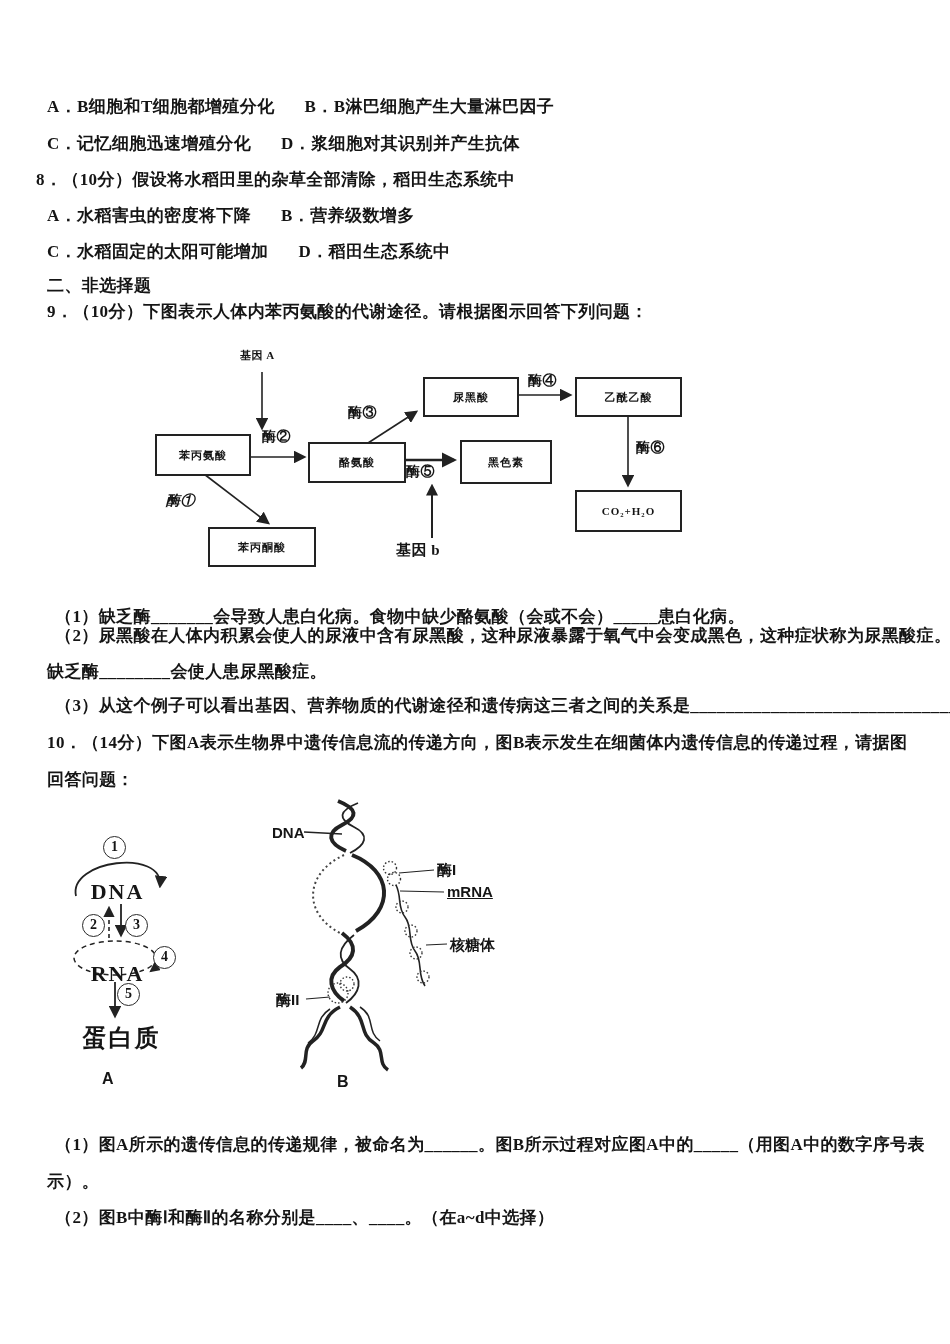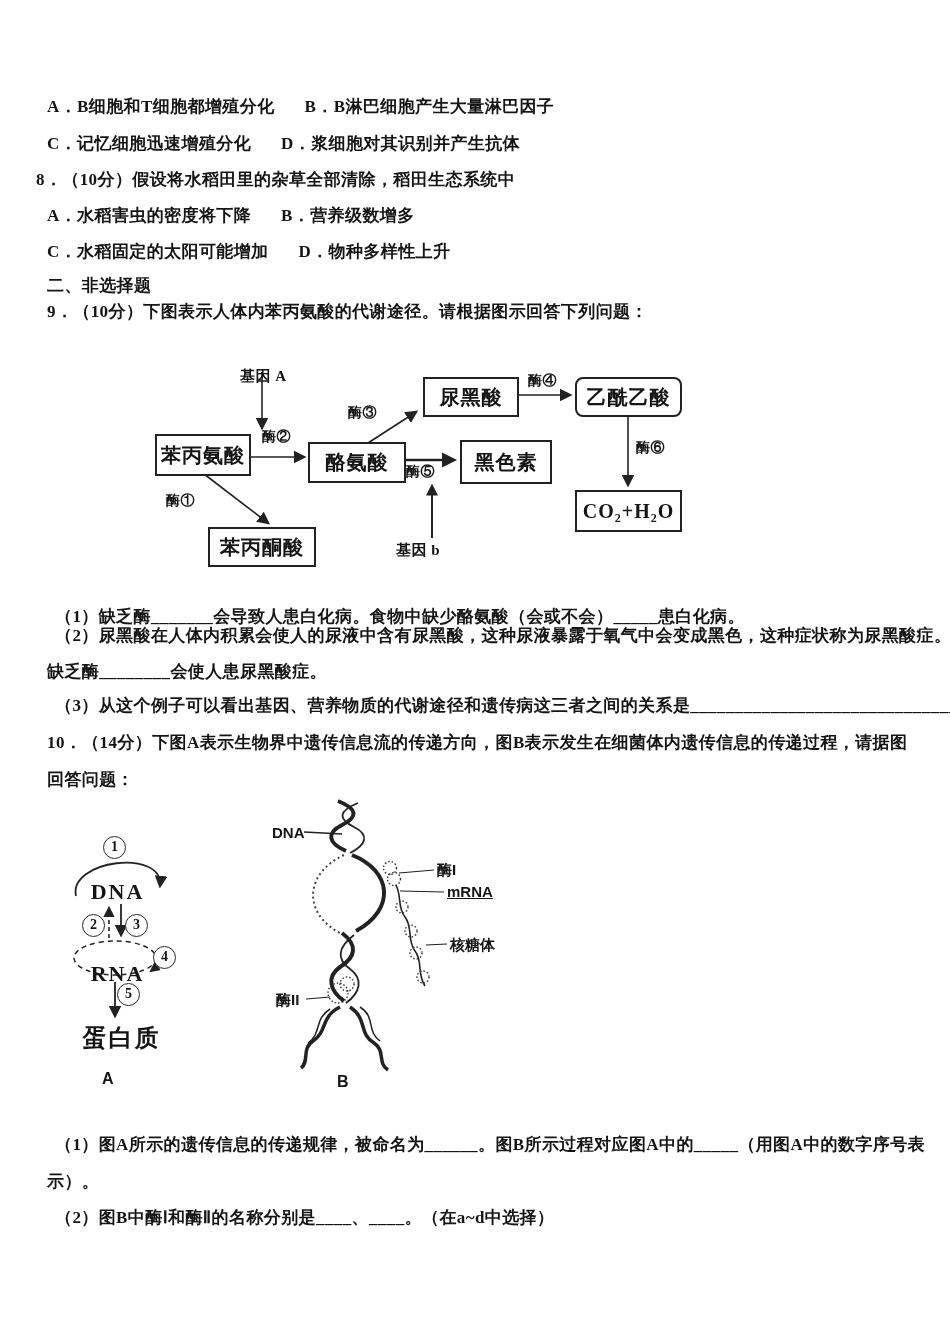--- a/index.html
+++ b/index.html
@@ -9,21 +9,21 @@
   }
   .line{position:absolute;font-size:17px;font-weight:600;white-space:nowrap;letter-spacing:.4px;}
   .line .gap{display:inline-block;width:30px;}
   .sect{font-weight:700;}
   
   .q9diag{position:absolute;left:140px;top:342px;width:565px;height:232px;}
   .q9diag svg{position:absolute;left:0;top:0;}
   .dbox{
     position:absolute;border:2px solid #222;background:#fff;
     display:flex;align-items:center;justify-content:center;
-    font-size:20px;font-weight:700;letter-spacing:1px;
+    font-size:11px;font-weight:700;letter-spacing:1px;
   }
   .dlabel{position:absolute;font-size:14px;font-weight:700;white-space:nowrap;letter-spacing:.5px;}
   
   .figA{position:absolute;left:60px;top:830px;width:140px;height:262px;}
   .figA svg{position:absolute;left:0;top:0;}
   .circnum{
     position:absolute;width:21px;height:21px;border:1.6px solid #2a2a2a;border-radius:50%;
     font-size:14px;font-weight:600;text-align:center;line-height:20px;background:#fff;
   }
   .figA .big{position:absolute;font-weight:700;letter-spacing:2px;text-align:center;}
@@ -44,21 +44,21 @@
   </div>
   <div class="line" style="left:47px;top:132px;">
     <span>C．记忆细胞迅速增殖分化</span><span class="gap"></span><span>D．浆细胞对其识别并产生抗体</span>
   </div>
 
   <div class="line" style="left:36px;top:168px;text-align:center;">8．（10分）假设将水稻田里的杂草全部清除，稻田生态系统中</div>
   <div class="line" style="left:47px;top:204px;">
     <span>A．水稻害虫的密度将下降</span><span class="gap"></span><span>B．营养级数增多</span>
   </div>
   <div class="line" style="left:47px;top:240px;">
-    <span>C．水稻固定的太阳可能增加</span><span class="gap"></span><span>D．物种多样性上升</span>
+    <span>C．水稻固定的太阳可能增加</span><span class="gap"></span><span>D．稻田生态系统中</span>
   </div>
 
   <div class="line sect" style="left:47px;top:274px;">二、非选择题</div>
 
   <div class="line" style="left:47px;top:300px;">9．（10分）下图表示人体内苯丙氨酸的代谢途径。请根据图示回答下列问题：</div>
 
   <div class="q9diag">
     <svg width="565" height="232" viewBox="0 0 565 232">
       <defs>
         <marker id="ah1" viewBox="0 0 10 10" refX="8" refY="5" markerWidth="8" markerHeight="8" orient="auto-start-reverse">
@@ -78,34 +78,34 @@
       <path d="M 376 53 L 430 53" stroke="#222" stroke-width="1.6" fill="none" marker-end="url(#ah1)"></path>
 
       <path d="M 488 72 L 488 143" stroke="#222" stroke-width="1.6" fill="none" marker-end="url(#ah1)"></path>
 
       <path d="M 263 118 L 314 118" stroke="#222" stroke-width="2.6" fill="none" marker-end="url(#ah1b)"></path>
 
       <path d="M 292 196 L 292 144" stroke="#222" stroke-width="2" fill="none" marker-end="url(#ah1b)"></path>
 
       <path d="M 64 132 L 128 181" stroke="#222" stroke-width="1.6" fill="none" marker-end="url(#ah1)"></path>
     </svg>
-    <div class="dlabel" style="left:100px;top:6px;font-size:15px;margin-top:19px;">基因 A</div>
+    <div class="dlabel" style="left:100px;top:6px;font-size:11px;">基因 A</div>
     <div class="dbox" style="left:15px;top:92px;width:92px;height:38px;">苯丙氨酸</div>
     <div class="dlabel" style="left:122px;top:86px;">酶②</div>
     <div class="dbox" style="left:168px;top:100px;width:94px;height:37px;">酪氨酸</div>
     <div class="dlabel" style="left:208px;top:62px;">酶③</div>
     <div class="dbox" style="left:283px;top:35px;width:92px;height:36px;">尿黑酸</div>
     <div class="dlabel" style="left:388px;top:30px;">酶④</div>
-    <div class="dbox" style="left:435px;top:35px;width:103px;height:36px;border-radius:8px;">乙酰乙酸</div>
+    <div class="dbox" style="left:435px;top:35px;width:103px;height:36px;">乙酰乙酸</div>
     <div class="dlabel" style="left:481px;top:97px;padding-left:15px;">酶⑥</div>
     <div class="dbox" style="left:435px;top:148px;width:103px;height:38px;font-family:'Liberation Serif',serif;">CO₂+H₂O</div>
     <div class="dbox" style="left:320px;top:98px;width:88px;height:40px;">黑色素</div>
     <div class="dlabel" style="left:266px;top:121px;">酶⑤</div>
     <div class="dlabel" style="left:256px;top:199px;font-size:15px;">基因 b</div>
-    <div class="dlabel" style="left:26px;top:150px;">酶①</div>
+    <div class="dlabel" style="left:26px;top:150px;font-style:italic;">酶①</div>
     <div class="dbox" style="left:68px;top:185px;width:104px;height:36px;">苯丙酮酸</div>
   </div>
 
   <div class="line" style="left:55px;top:589px;margin-top:16px;">（1）缺乏酶_______会导致人患白化病。食物中缺少酪氨酸（会或不会）_____患白化病。</div>
   <div class="line" style="left:55px;top:624px;">（2）尿黑酸在人体内积累会使人的尿液中含有尿黑酸，这种尿液暴露于氧气中会变成黑色，这种症状称为尿黑酸症。</div>
   <div class="line" style="left:47px;top:660px;">缺乏酶________会使人患尿黑酸症。</div>
   <div class="line" style="left:55px;top:694px;">（3）从这个例子可以看出基因、营养物质的代谢途径和遗传病这三者之间的关系是_______________________________。</div>
 
   <div class="line" style="left:47px;top:731px;">10．（14分）下图A表示生物界中遗传信息流的传递方向，图B表示发生在细菌体内遗传信息的传递过程，请据图</div>
   <div class="line" style="left:47px;top:768px;">回答问题：</div>

